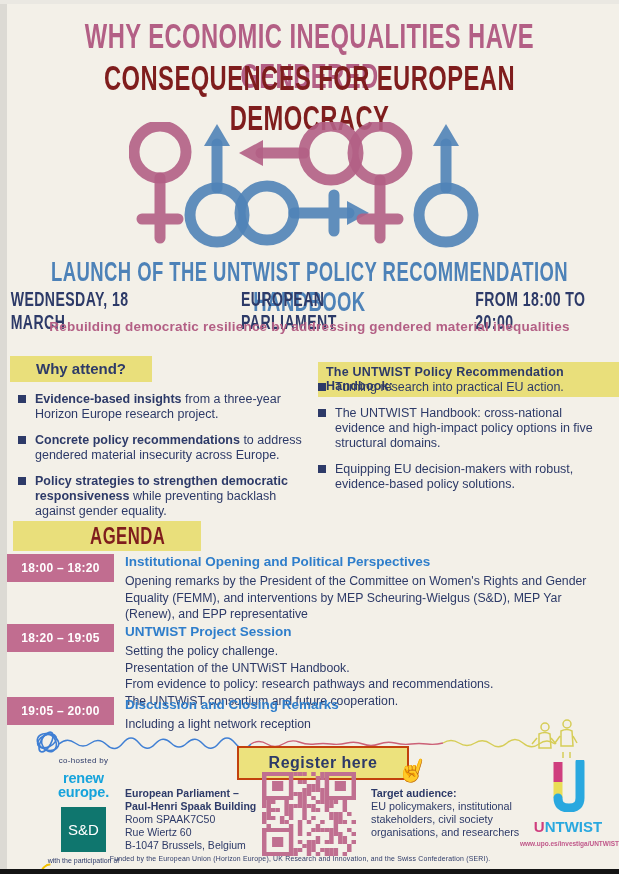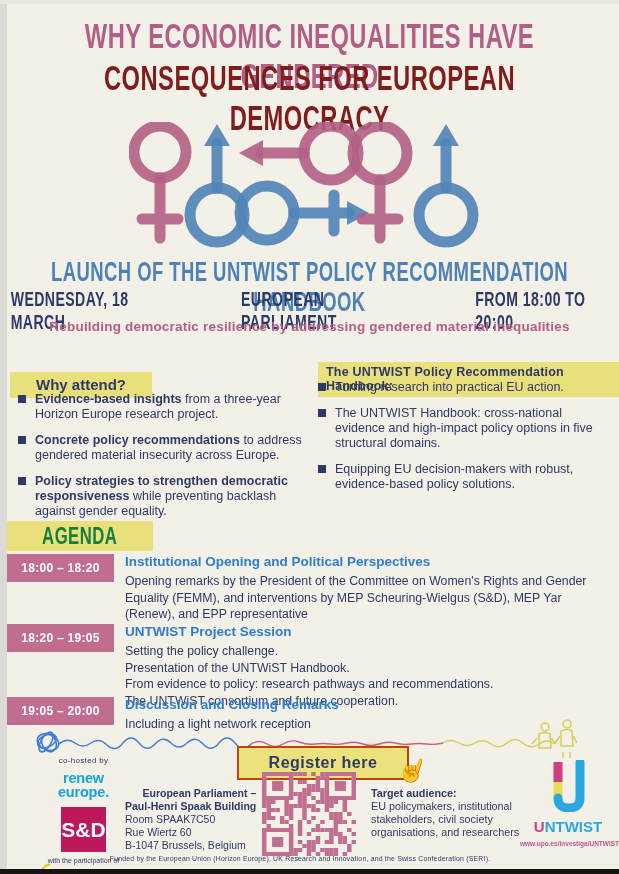--- a/index.html
+++ b/index.html
@@ -18,55 +18,55 @@
   .t1{top:26px;color:#b35f85;}
   .t2{top:68px;color:#7f1d1d;}
 
   .symbols{position:absolute;left:129px;top:122px;}
 
   .launch{position:absolute;left:0;right:0;top:263px;text-align:center;font-size:21px;color:#4d82b8;}
   .daterow{position:absolute;left:0;right:0;top:293px;display:flex;justify-content:center;gap:52px;font-size:16px;color:#2d3a68;}
   .tagline{position:absolute;left:0;right:0;top:319px;text-align:center;font-size:13.5px;color:#b35f85;font-weight:bold;letter-spacing:.2px;}
 
   .yellow-hd{background:#e9df7b;color:#2d3a68;font-weight:bold;display:inline-block;}
-  .why-hd{position:absolute;left:10px;top:372px;font-size:15px;padding:4px 26px 5px 26px;}
+  .why-hd{position:absolute;left:10px;top:356px;font-size:15px;padding:4px 26px 5px 26px;}
   .hb-hd{position:absolute;left:318px;top:362px;font-size:12.5px;padding:3px 8px 4px 8px;letter-spacing:.2px;}
 
   .col-left{position:absolute;left:18px;top:392px;width:292px;}
   .col-right{position:absolute;left:318px;top:380px;width:290px;}
   .bullet{display:flex;gap:9px;margin-bottom:11px;font-size:12.5px;line-height:15px;}
   .bullet .sq{flex:0 0 8px;width:8px;height:8px;background:#2d3a68;margin-top:3px;}
   .bullet b{font-weight:bold;}
 
-  .agenda-hd{position:absolute;left:7px;top:521px;width:146px;height:30px;background:#e9df7b;
-    display:flex;align-items:center;justify-content:center;font-size:19px;color:#15803d;}
+  .agenda-hd{position:absolute;left:13px;top:521px;width:146px;height:30px;background:#e9df7b;
+    display:flex;align-items:center;justify-content:center;font-size:19px;color:#7f1d1d;padding-left:42px;}
   .badge{position:absolute;left:7px;width:107px;height:28px;background:#c16d90;color:#fff;
     font-weight:bold;font-size:12px;display:flex;align-items:center;justify-content:center;letter-spacing:.3px;}
   .ag-body{position:absolute;left:125px;width:482px;font-size:12.3px;line-height:16.8px;color:#2d3a68;}
   .ag-title{color:#2f7ecb;font-weight:bold;font-size:13.5px;margin-bottom:2px;}
 
   .divider{position:absolute;left:0px;top:718px;}
 
   .register{position:absolute;left:237px;top:746px;width:168px;height:30px;background:#ece27d;
     border:2px solid #c2410c;display:flex;align-items:center;justify-content:center;
     font-size:16px;font-weight:bold;color:#2d3a68;letter-spacing:.5px;cursor:pointer;}
   .hand{position:absolute;left:398px;top:756px;font-size:24px;color:#3f7fd4;transform:rotate(18deg);}
 
   .cohost{position:absolute;left:26px;top:756px;width:115px;text-align:center;}
   .cohost .lbl{font-size:8px;color:#2d3a68;letter-spacing:.3px;}
   .renew{color:#16a3dc;font-weight:bold;font-size:14.5px;line-height:14px;margin-top:6px;letter-spacing:-.2px;}
-  .sdbox{width:45px;height:45px;background:#be185d;color:#fff;margin:8px auto 0 auto;
-    display:flex;align-items:center;justify-content:center;font-weight:bold;font-size:21px;}
+  .sdbox{width:45px;height:45px;background:#0f766e;color:#fff;margin:8px auto 0 auto;
+    display:flex;align-items:center;justify-content:center;font-weight:normal;font-size:15px;}
   .partic{font-size:7px;margin-top:5px;color:#2d3a68;}
   .ppe{font-size:15px;font-weight:bold;color:#1d64c8;position:relative;margin-top:2px;}
   .ppe .arc{position:absolute;left:14px;top:-2px;width:14px;height:12px;border:2px solid #f4c300;
     border-right-color:transparent;border-bottom-color:transparent;border-radius:50%;transform:rotate(-40deg);}
 
   .address{position:absolute;left:125px;top:787px;font-size:10.5px;line-height:13px;color:#2d3a68;}
-  .address .b{font-weight:bold;text-align:right;}
+  .address .b{font-weight:bold;}
 
   .qr{position:absolute;left:262px;top:772px;}
 
   .target{position:absolute;left:371px;top:787px;width:185px;font-size:10.8px;line-height:13px;color:#2d3a68;}
   .target .b{font-weight:bold;}
 
   .untwist{position:absolute;left:520px;top:760px;width:96px;text-align:center;}
   .untwist-word{font-size:15px;font-weight:bold;letter-spacing:0px;margin-top:2px;}
   .untwist-word .u{color:#cf3e7e;}
   .untwist-word .rest{color:#29a8df;}

